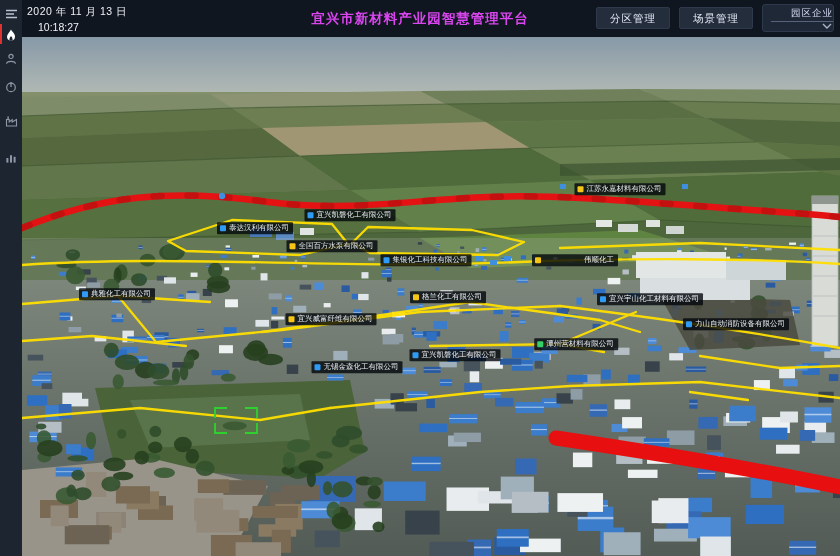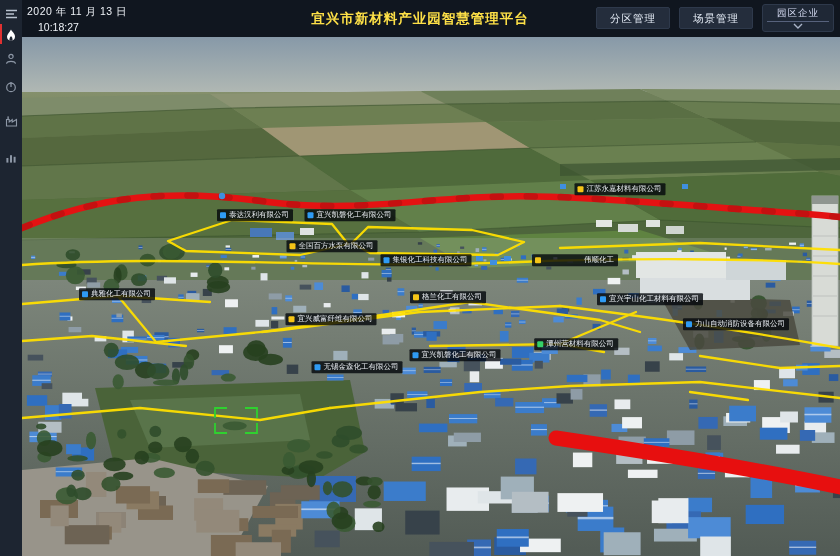--- a/index.html
+++ b/index.html
@@ -5,27 +5,27 @@
   html,body{margin:0;padding:0;background:#0b1018;}
   *{box-sizing:border-box;}
   #app{position:relative;width:840px;height:556px;overflow:hidden;
        font-family:"Liberation Sans","DejaVu Sans",sans-serif;color:#e8edf3;background:#0b1018;}
 
   
   #topbar{position:absolute;left:0;top:0;width:840px;height:37px;background:#10161f;z-index:30;}
   #dt-date{position:absolute;left:27px;top:5px;font-size:10.5px;letter-spacing:.5px;color:#eef2f7;}
   #dt-time{position:absolute;left:38px;top:21px;font-size:10.5px;color:#eef2f7;}
   #page-title{position:absolute;left:0;right:0;top:10px;text-align:center;
-              font-size:13.5px;font-weight:bold;letter-spacing:1px;color:#fde047;}
+              font-size:13.5px;font-weight:bold;letter-spacing:1px;color:#d946ef;}
   #topbar-right{position:absolute;right:6px;top:4px;display:flex;gap:9px;align-items:stretch;padding-left:28px;}
   .tb-btn{background:#242d3c;border:1px solid #2e394b;border-radius:2px;color:#e3eaf4;
           font-size:10.5px;letter-spacing:1px;padding:5px 13px;line-height:1;cursor:pointer;
           height:22px;margin-top:3px;font-family:inherit;}
   #dropdown{width:72px;height:28px;background:#1f2836;border:1px solid #2e394b;border-radius:3px;
-            display:flex;flex-direction:column;align-items:center;cursor:pointer;}
+            display:flex;flex-direction:column;align-items:flex-end;cursor:pointer;}
   #dropdown-label{font-size:9.5px;color:#d7ddf4;letter-spacing:1px;margin-top:2px;}
   #dropdown-divider{width:62px;height:1px;background:#57627c;margin-top:1px;}
   #dropdown-chevron{margin-top:1px;line-height:0;}
 
   
   #sidebar{position:absolute;left:0;top:0;bottom:0;width:22px;background:#1d2531;z-index:40;}
   .sb-item{position:absolute;left:0;width:22px;height:22px;display:flex;align-items:center;
            justify-content:center;cursor:pointer;}
   .sb-item svg{display:block;}
   #active-indicator{position:absolute;left:0;top:24px;width:2px;height:20px;background:#e03131;}
@@ -757,21 +757,21 @@
         <rect x="490" y="260" width="7" height="5"></rect>
         <rect x="504" y="256" width="7" height="5"></rect>
         <rect x="560" y="184" width="6" height="5"></rect>
         <rect x="682" y="184" width="6" height="5"></rect>
       </g>
 
       <path id="reticle" d="M215,418 L215,408 L227,408 M245,408 L257,408 L257,418 M257,423 L257,433 L245,433 M227,433 L215,433 L215,423" fill="none" stroke="#2fd12f" stroke-width="1.8"></path>
     </svg>
 
     <div id="marker-layer">
-        <div class="marker" style="left: 233px; top: 179px;">
+        <div class="marker" style="left: 233px; top: 192px;">
           <span class="m-ic" style="background: rgb(47, 155, 244);"></span>
           <span class="m-tx">泰达汉利有限公司</span>
         </div>
         <div class="marker" style="left: 328px; top: 179px;">
           <span class="m-ic" style="background: rgb(47, 155, 244);"></span>
           <span class="m-tx">宜兴凯磐化工有限公司</span>
         </div>
         <div class="marker" style="left: 310px; top: 210px;">
           <span class="m-ic" style="background: rgb(245, 197, 24);"></span>
           <span class="m-tx">全国百方水泵有限公司</span>

